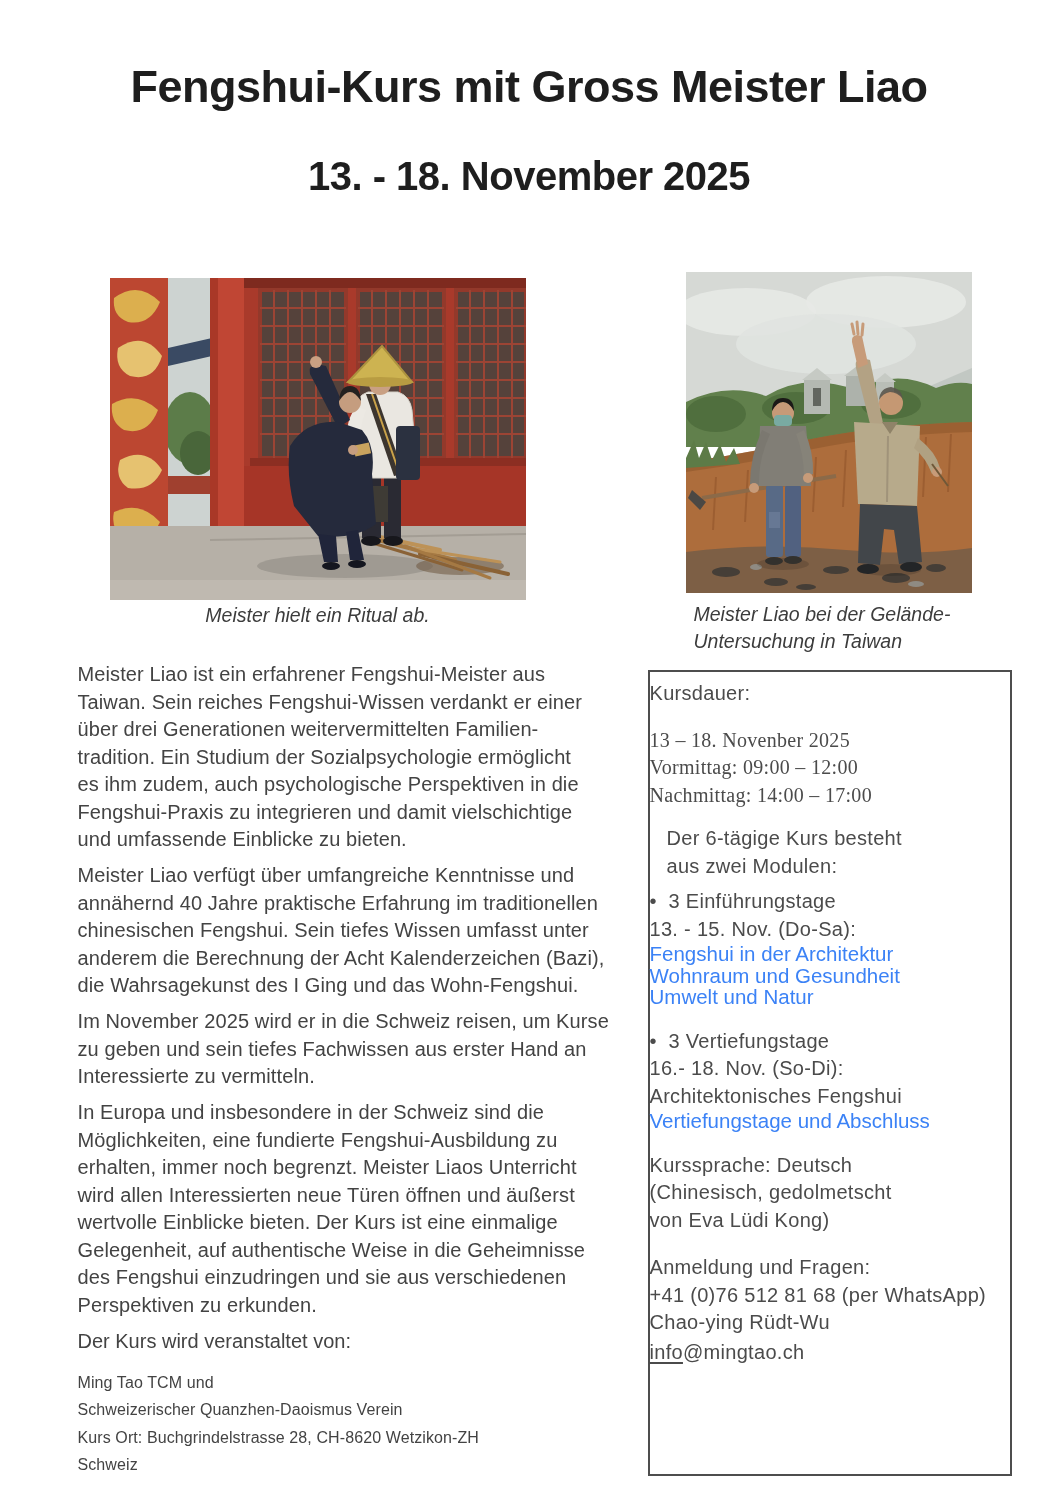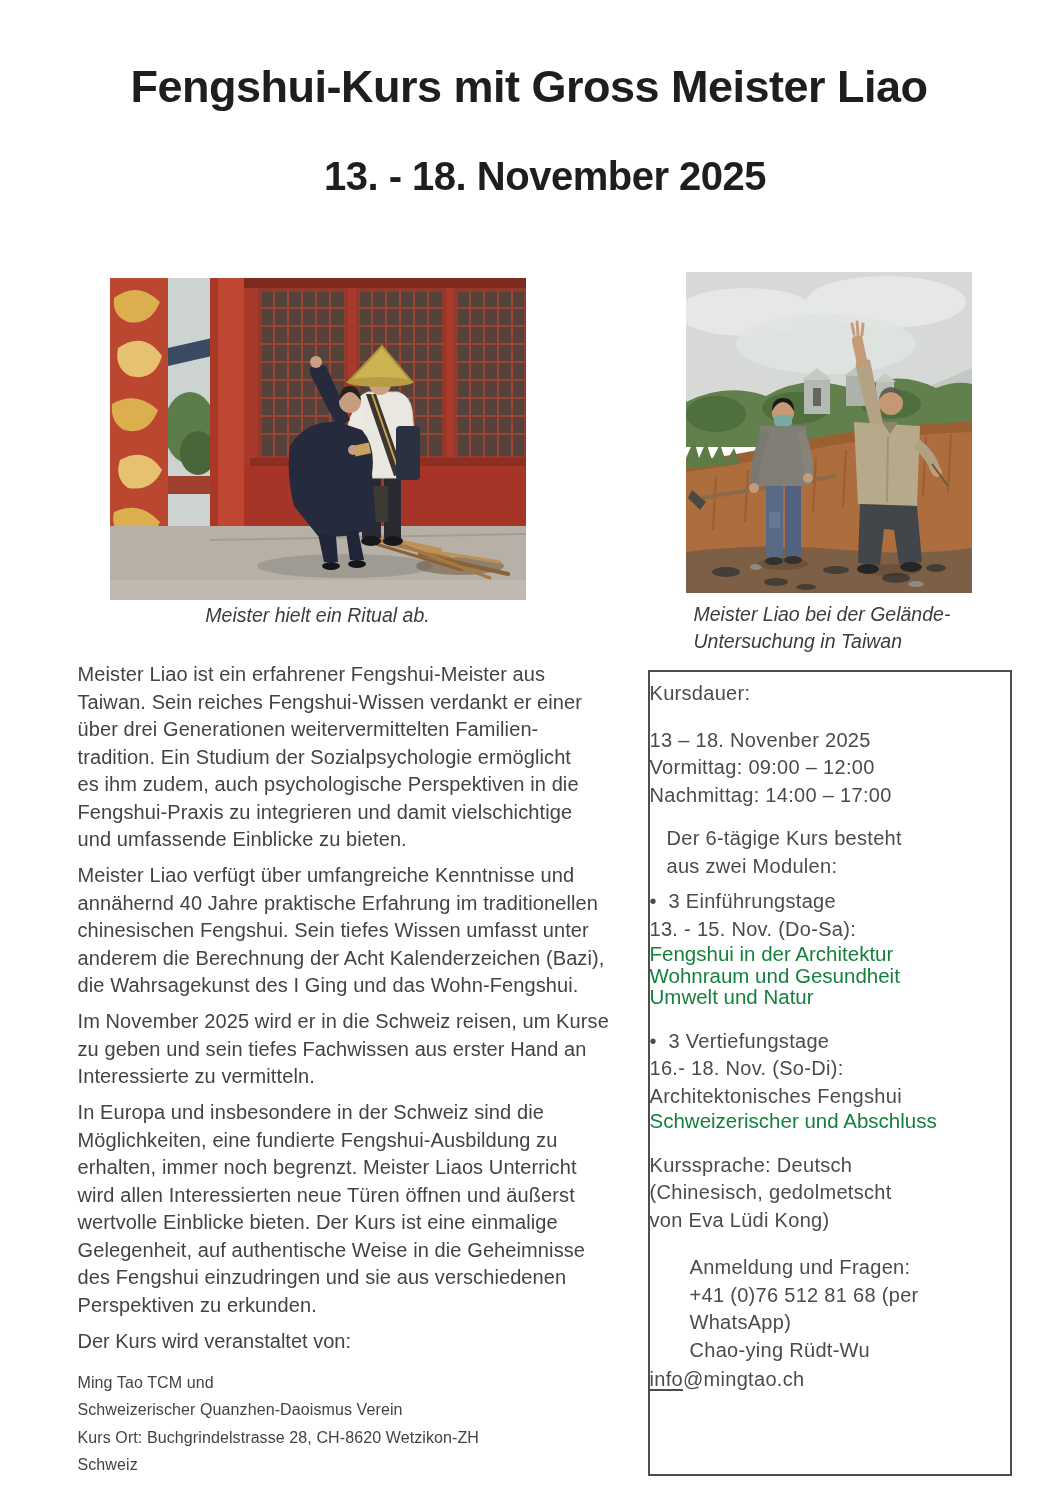--- a/index.html
+++ b/index.html
@@ -5,21 +5,21 @@
   html,body{margin:0;padding:0;background:#ffffff;}
   .page{
     position:relative;width:983px;height:1497px;background:#ffffff;
     font-family:"Liberation Sans","DejaVu Sans",sans-serif;overflow:hidden;margin:0 auto;
   }
   .title{
     position:absolute;top:30px;left:0;width:100%;text-align:center;
     font-size:45px;font-weight:700;letter-spacing:-0.5px;color:#1e1e1e;line-height:1.2;
   }
   .subtitle{
-    position:absolute;top:119px;left:16px;width:100%;text-align:center;
+    position:absolute;top:119px;left:0;width:100%;text-align:center;
     font-size:40px;font-weight:700;letter-spacing:-0.5px;color:#1e1e1e;line-height:1.2;
   }
   .photo{position:absolute;display:block;}
   .photo-left{left:72px;top:278px;}
   .photo-right{left:648px;top:272px;}
   .caption{
     position:absolute;font-style:italic;color:#3c3c3c;font-size:19.5px;line-height:26.5px;
     white-space:pre-line;
   }
   .caption-left{left:72px;top:602px;width:416px;text-align:center;}
@@ -31,29 +31,29 @@
   }
   .org-intro{margin:0 0 13.5px 0;font-size:20px;line-height:27.5px;color:#434343;}
   .org-line{font-size:16px;line-height:27.5px;color:#434343;letter-spacing:0.1px;}
   .course-box{
     position:absolute;left:610px;top:670px;width:364px;height:806px;
     border:2px solid #4e4e4e;box-sizing:border-box;padding-top:8px;
     background:#ffffff;
   }
   .box-group{margin:0;}
   .g1{margin-bottom:19px;}
-  .g2{margin-bottom:16px;}
+  .g2{margin-bottom:16px;font-family:Liberation Serif, serif;}
   .g3{margin-bottom:8px;margin-left:17px;}
   .g4{margin-bottom:20px;}
   .g5{margin-bottom:20px;}
   .g6{margin-bottom:20px;}
   .g7{margin-bottom:31px;}
-  .g8{margin-bottom:2px;margin-left:40px;}
+  .g8{margin-bottom:2px;}
   .box-line{font-size:20px;line-height:27.5px;color:#4b4b4b;letter-spacing:0.3px;}
-  .box-line.black{font-size:20.5px;line-height:21.5px;color:#15803d;letter-spacing:0;}
+  .box-line.black{font-size:20.5px;line-height:21.5px;color:#3b82f6;letter-spacing:0;}
   .u{text-decoration:underline;text-underline-offset:3px;}
 </style>
 </head>
 <body>
 
 <div class="page">
 
   <h1 class="title">Fengshui-Kurs mit Gross Meister Liao</h1>
   <h2 class="subtitle">13. - 18. November 2025</h2>
 
@@ -287,21 +287,21 @@
           <div class="box-line gray">•&nbsp;&nbsp;3 Einführungstage</div>
           <div class="box-line gray">13. - 15. Nov. (Do-Sa):</div>
           <div class="box-line black">Fengshui in der Architektur</div>
           <div class="box-line black">Wohnraum und Gesundheit</div>
           <div class="box-line black">Umwelt und Natur</div>
         </div>
         <div class="box-group g5">
           <div class="box-line gray">•&nbsp;&nbsp;3 Vertiefungstage</div>
           <div class="box-line gray">16.- 18. Nov. (So-Di):</div>
           <div class="box-line gray">Architektonisches Fengshui</div>
-          <div class="box-line black">Schweizerischer und Abschluss</div>
+          <div class="box-line black">Vertiefungstage und Abschluss</div>
         </div>
         <div class="box-group g6">
           <div class="box-line gray">Kurssprache: Deutsch</div>
           <div class="box-line gray">(Chinesisch, gedolmetscht</div>
           <div class="box-line gray">von Eva Lüdi Kong)</div>
         </div>
         <div class="box-group g8">
           <div class="box-line gray">Anmeldung und Fragen:</div>
           <div class="box-line gray">+41 (0)76 512 81 68 (per WhatsApp)</div>
           <div class="box-line gray">Chao-ying Rüdt-Wu</div>

